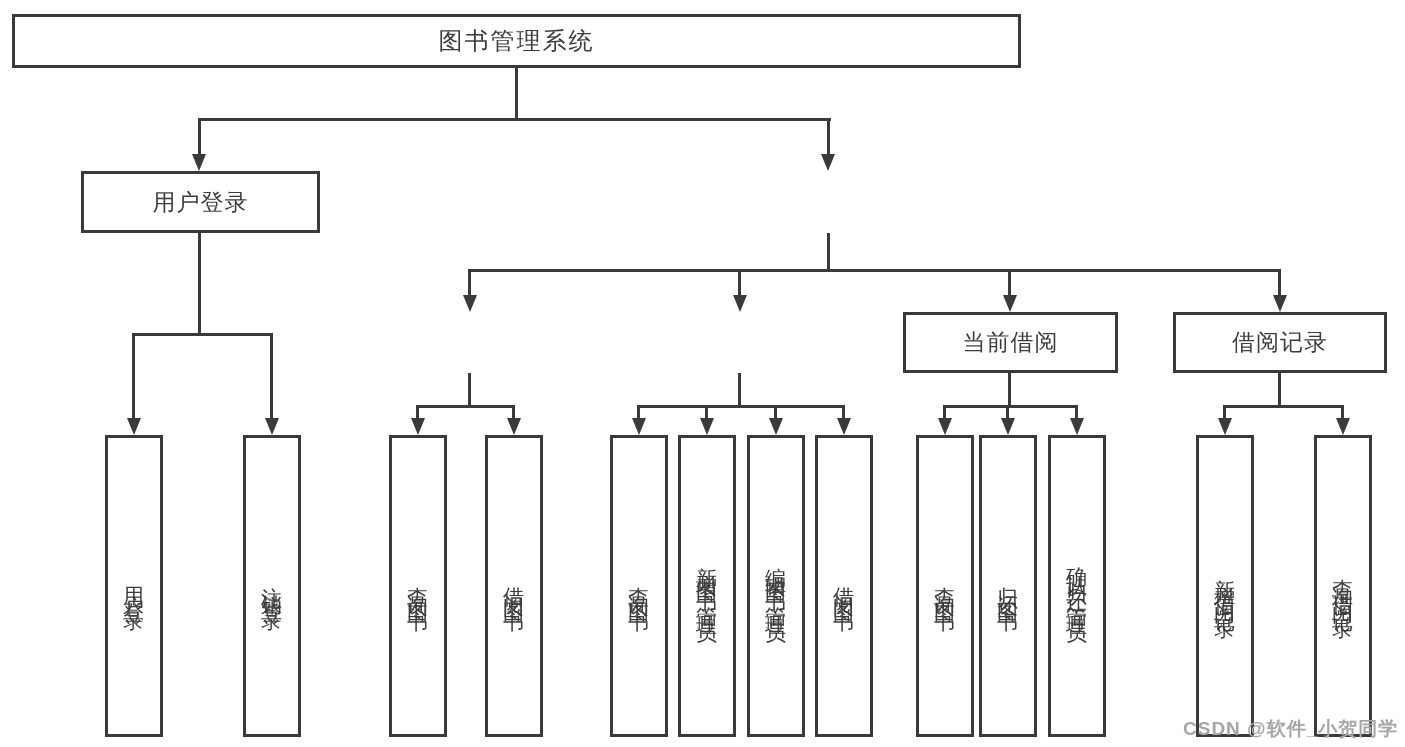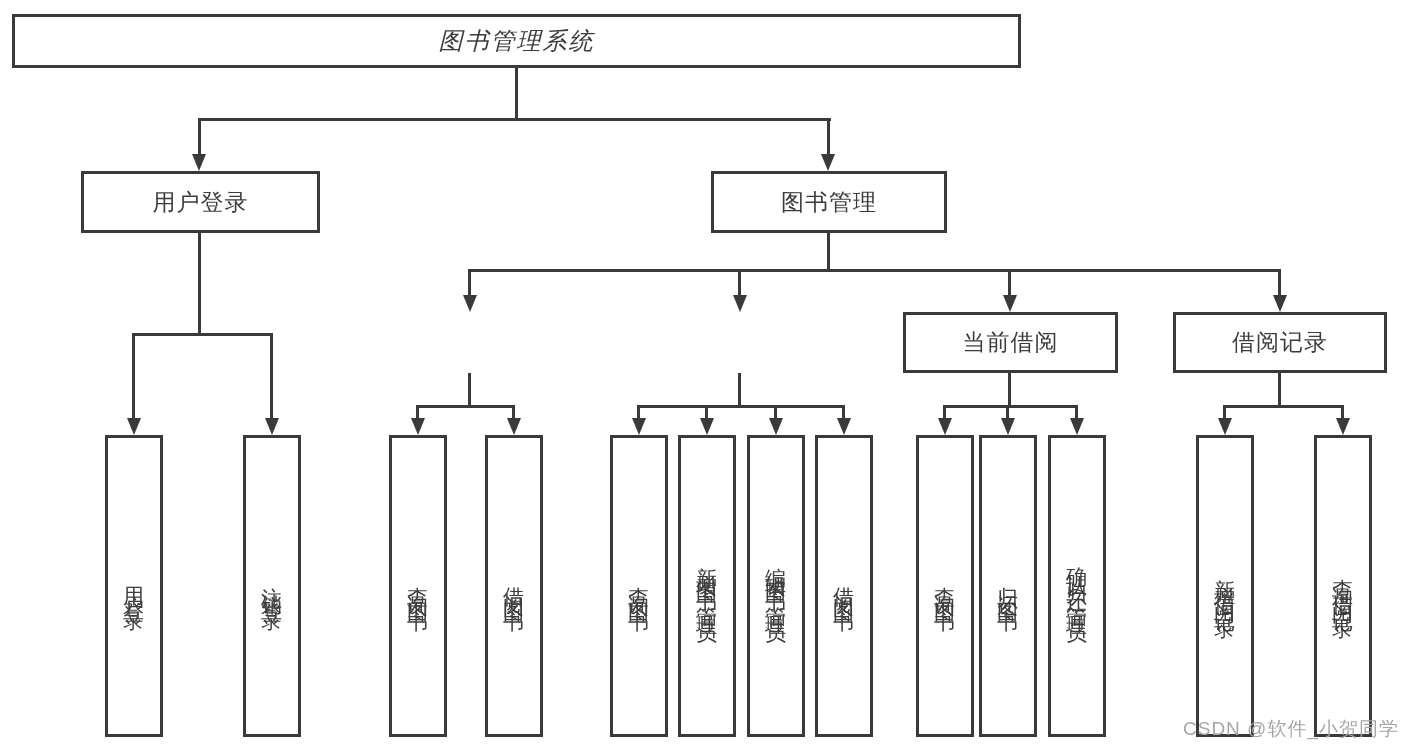--- a/index.html
+++ b/index.html
@@ -62,36 +62,34 @@
   }
   .watermark {
     position: absolute;
     left: 1183px;
     top: 716px;
     font-size: 19px;
     color: #a6a6a6;
     letter-spacing: 1px;
     z-index: 5;
     white-space: nowrap;
+    font-weight: bold;
   }
 </style>
 </head>
 <body>
 
 <div class="canvas">
 
-  <div class="node root" style="left:12px; top:14px; width:1009px; height:54px;font-style:italic;">
+  <div class="node root" style="left:12px; top:14px; width:1009px; height:54px;">
     <span>图书管理系统</span>
   </div>
 
   <div class="node lvl" style="left:81px; top:171px; width:239px; height:62px;">
     <span>用户登录</span>
-  </div>
-  <div class="node lvl" style="left:711px; top:171px; width:236px; height:62px;">
-    <span>图书管理</span>
   </div>
 
   <div class="node lvl" style="left:903px; top:312px; width:215px; height:61px;justify-content:center;">
     <span>当前借阅</span>
   </div>
   <div class="node lvl" style="left:1173px; top:312px; width:214px; height:61px;">
     <span>借阅记录</span>
   </div>
 
   <div class="node leaf" style="left:105px; top:435px; width:58px; height:302px;">

